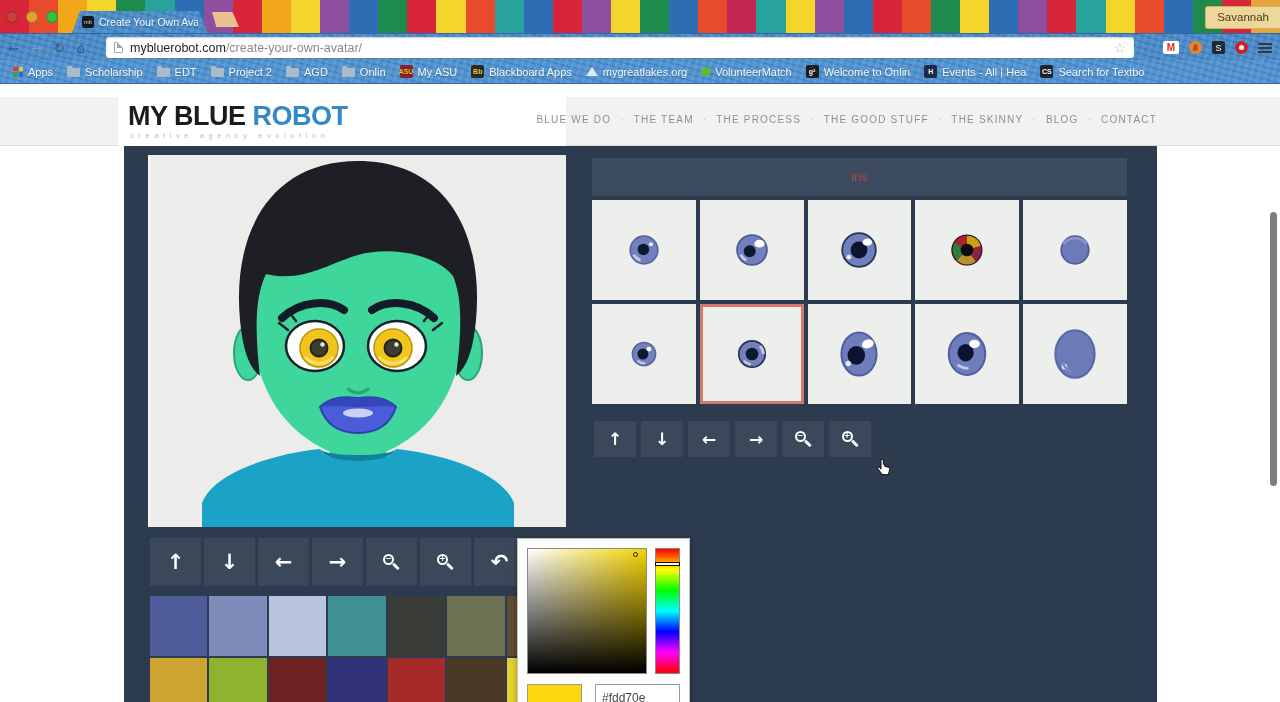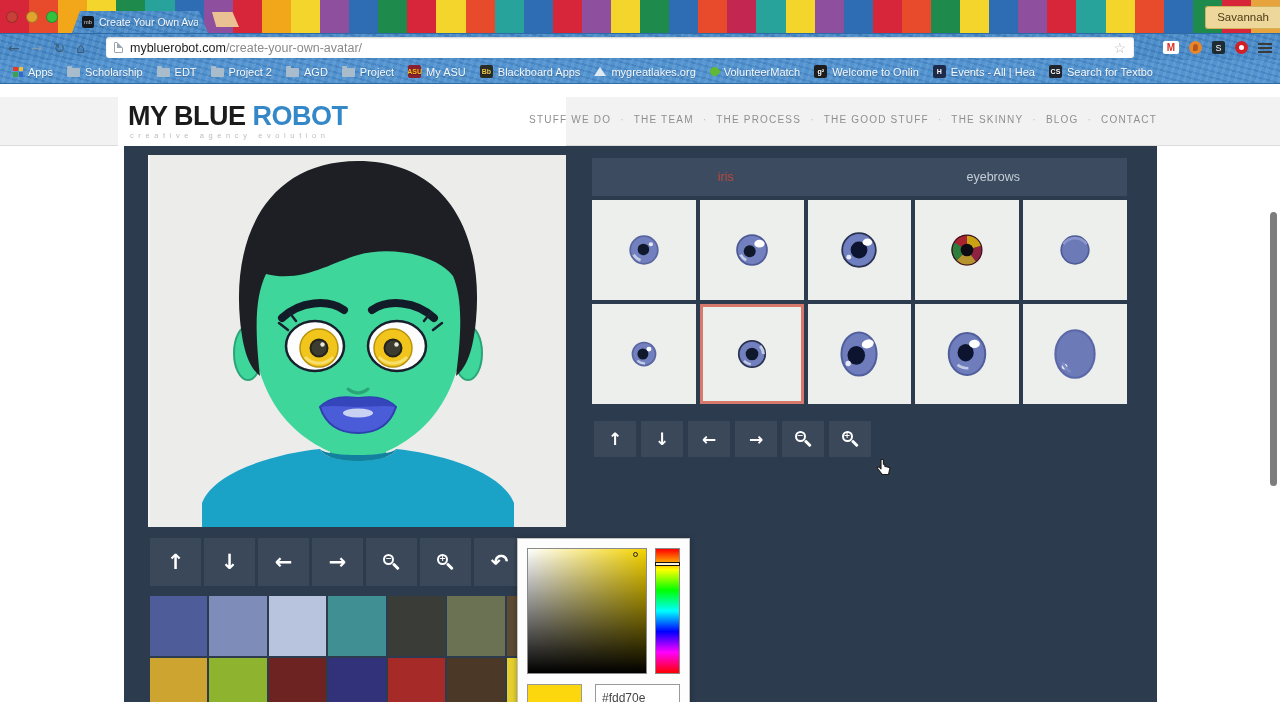--- a/index.html
+++ b/index.html
@@ -230,21 +230,21 @@
       <div class="bm">
         <span class="bm-ic-folder"></span>
         <span>Project 2</span>
       </div>
       <div class="bm">
         <span class="bm-ic-folder"></span>
         <span>AGD</span>
       </div>
       <div class="bm">
         <span class="bm-ic-folder"></span>
-        <span>Project</span>
+        <span>Onlin</span>
       </div>
       <div class="bm">
         <span class="bm-ic-sq" style="background: rgb(138, 31, 45); color: rgb(242, 192, 20);">ASU</span>
         <span>My ASU</span>
       </div>
       <div class="bm">
         <span class="bm-ic-sq" style="background: rgb(43, 43, 37); color: rgb(232, 200, 74);">Bb</span>
         <span>Blackboard Apps</span>
       </div>
       <div class="bm">
@@ -269,21 +269,21 @@
       </div>
     </div>
 </div>
 
 <div id="site-header">
   <div id="header-strip"></div>
   <div id="logo-card"></div>
   <div id="logo"><span>MY BLUE </span><span class="blue">ROBOT</span></div>
   <div id="tagline">creative agency evolution</div>
   <div id="nav">
-      <span>STUFF WE DO</span>
+      <span>BLUE WE DO</span>
       <span class="sep">·</span>
       <span>THE TEAM</span>
       <span class="sep">·</span>
       <span>THE PROCESS</span>
       <span class="sep">·</span>
       <span>THE GOOD STUFF</span>
       <span class="sep">·</span>
       <span>THE SKINNY</span>
       <span class="sep">·</span>
       <span>BLOG</span>
@@ -328,21 +328,20 @@
       <path d="M170,252 C182,240 198,242 208,243 C218,242 234,240 246,252 C234,250 220,252 208,252 C196,252 182,250 170,252 Z" fill="#3546bd"></path>
       <ellipse cx="208" cy="258" rx="15" ry="4.5" fill="#c9d2f2"></ellipse>
 
       <path d="M52,372 L52,348 C64,316 128,298 170,294 C176,310 240,310 246,294 C288,298 352,316 364,348 L364,372 Z" fill="#1ba3c7"></path>
       <path d="M170,294 C176,310 240,310 246,294 C240,302 176,302 170,294 Z" fill="#13809f"></path>
     </svg>
   </div>
 
   <div id="etabs">
       <div class="etab active">iris</div>
-      <div class="etab">eyebrows</div>
     </div>
 
   <div id="egrid">
     <div class="cell">
         <svg width="46" height="46" viewBox="0 0 40 40">
           <circle cx="20" cy="20" r="12" fill="#7280bf" stroke="#59659f" stroke-width="1.5"></circle>
           <circle cx="19.5" cy="19.5" r="5" fill="#10182c"></circle>
           <path d="M11,24 a11,11 0 0 0 6,5" stroke="#c3cbe4" stroke-width="2.5" fill="none"></path>
           <circle cx="26" cy="15" r="1.8" fill="#e9ecf6"></circle>
         </svg>

